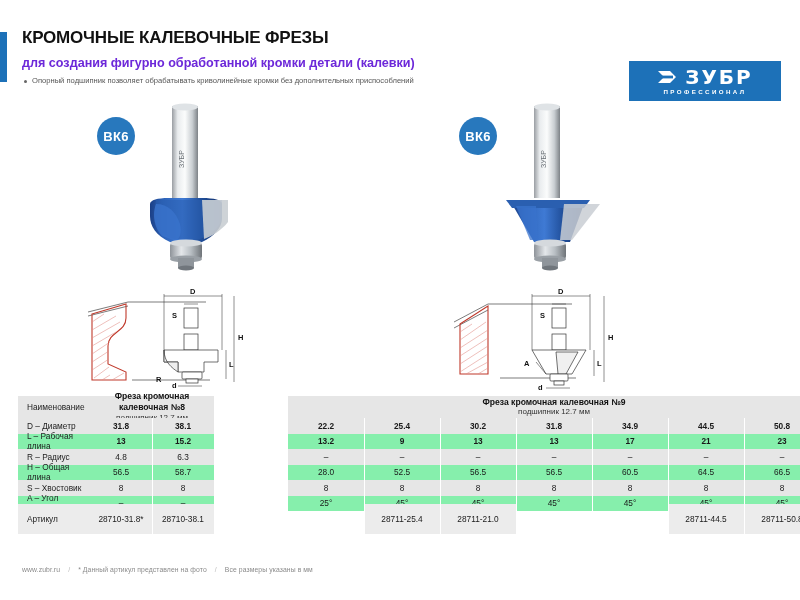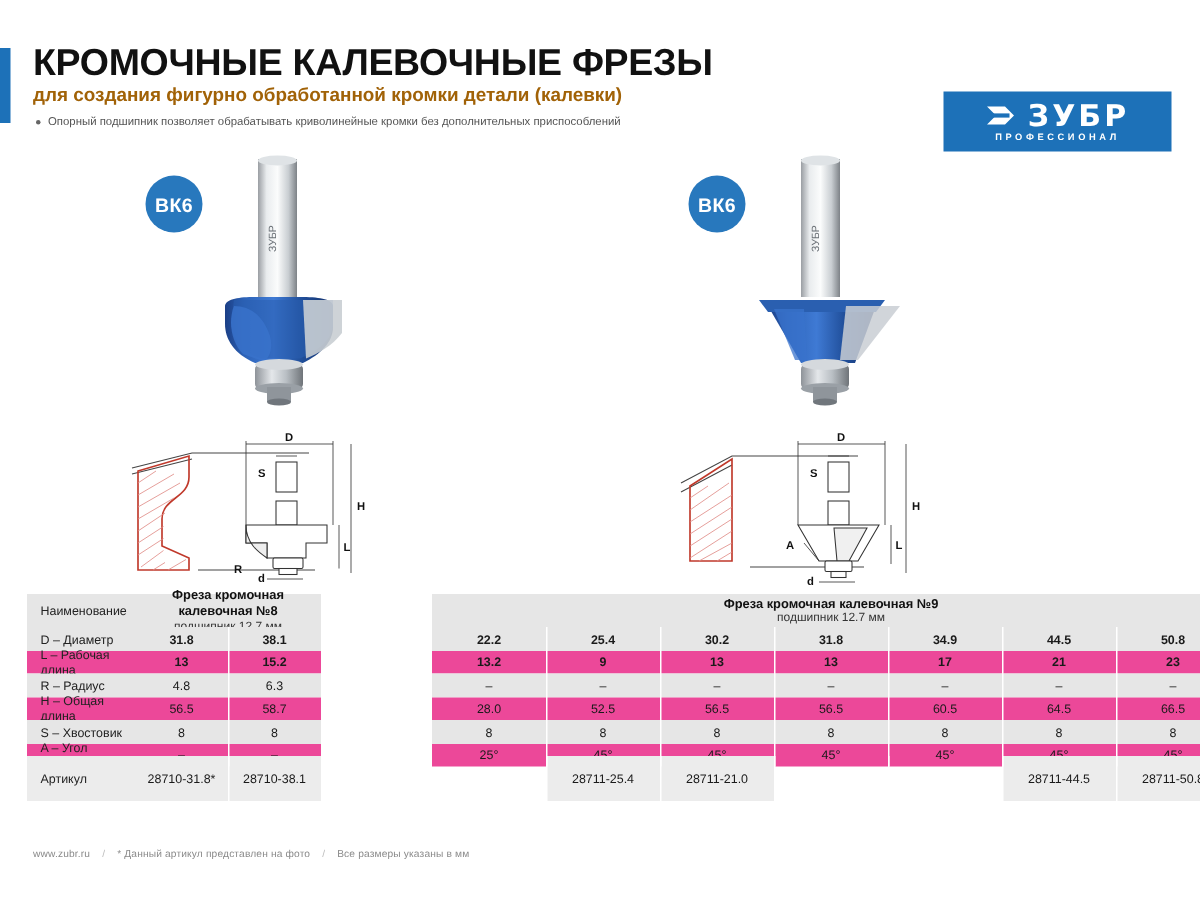--- a/index.html
+++ b/index.html
@@ -4,24 +4,24 @@
 <style>
   * { margin:0; padding:0; box-sizing:border-box; }
   body {
     width:800px; height:600px; background:#ffffff; overflow:hidden;
     font-family:"Liberation Sans", sans-serif; color:#1a1a1a;
     position:relative;
   }
   
   .hdr { position:absolute; left:0; top:28px; width:800px; height:62px; }
   .hdr-accent { position:absolute; left:0; top:4px; width:7px; height:50px; background:#1d71b8; }
-  .title { position:absolute; left:22px; top:0px; font-size:25px; font-weight:bold;
+  .title { position:absolute; left:22px; top:0px; font-size:17px; font-weight:bold;
            letter-spacing:-0.2px; color:#111; text-transform:uppercase; white-space:nowrap; }
   .subtitle { position:absolute; left:22px; top:28px; font-size:12.6px; font-weight:bold;
-              color:#a16207; white-space:nowrap; }
+              color:#6d28d9; white-space:nowrap; }
   .bullet-row { position:absolute; left:24px; top:48px; font-size:7.6px; color:#555;
                 white-space:nowrap; }
   .bullet-row .dot { display:inline-block; width:3px; height:3px; background:#666;
                      border-radius:50%; vertical-align:middle; margin-right:5px; }
   
   .logo { position:absolute; left:629px; top:33px; width:152px; height:40px;
           background:#1d71b8; display:flex; flex-direction:column;
           align-items:center; justify-content:center; }
   .logo-main { display:flex; align-items:center; gap:6px; }
   .logo-arrow { width:22px; height:20px; }
@@ -37,21 +37,21 @@
   
   .diagram { position:absolute; }
   
   .tbl { position:absolute; font-size:8.3px; }
   .cell { display:flex; align-items:center; justify-content:center; height:100%; }
   .lbl-cell { justify-content:flex-start; padding-left:9px; font-size:8.3px; color:#222; }
   .grp-head { font-size:8.6px; font-weight:bold; color:#111; text-align:center; line-height:1.25; }
   .grp-head .sub { font-weight:normal; font-size:8px; color:#333; }
   .bold { font-weight:bold; }
   .stripe { background:#e6e6e6; }
-  .plain  { background:#ec4899; }
+  .plain  { background:#86efac; }
   .artrow { background:#ececec; }
   
   .footer { position:absolute; left:22px; top:566px; font-size:6.8px; color:#8a8a8a;
             white-space:nowrap; letter-spacing:0.1px; }
   .footer .sep { margin:0 6px; color:#bbb; }
 </style>
 </head>
 <body>
 
 <div class="hdr">

